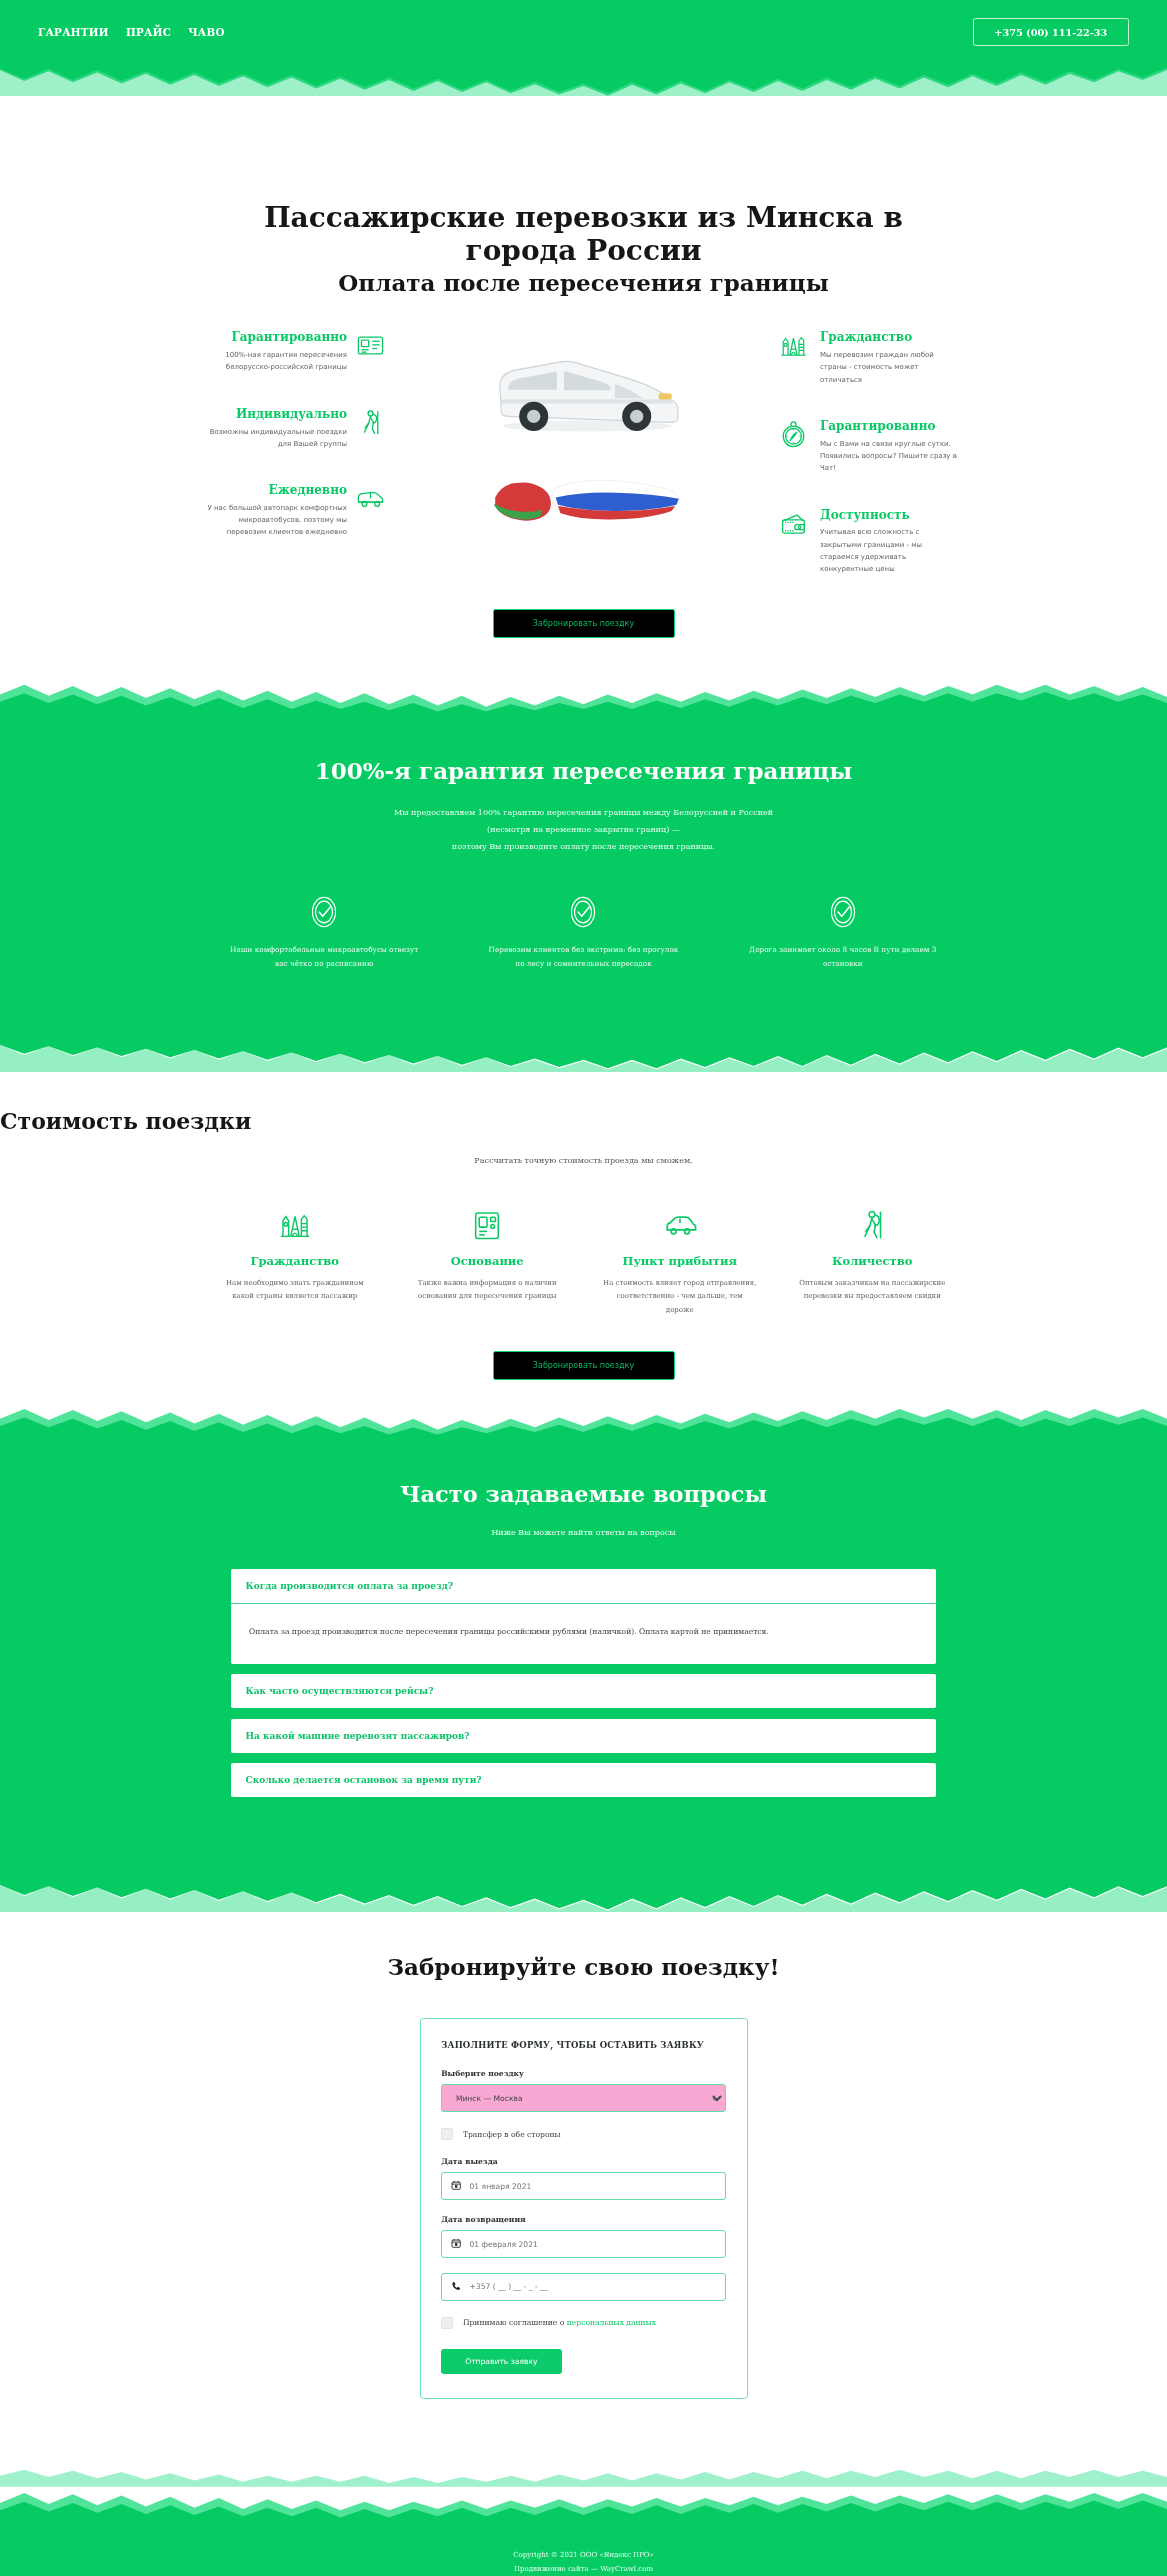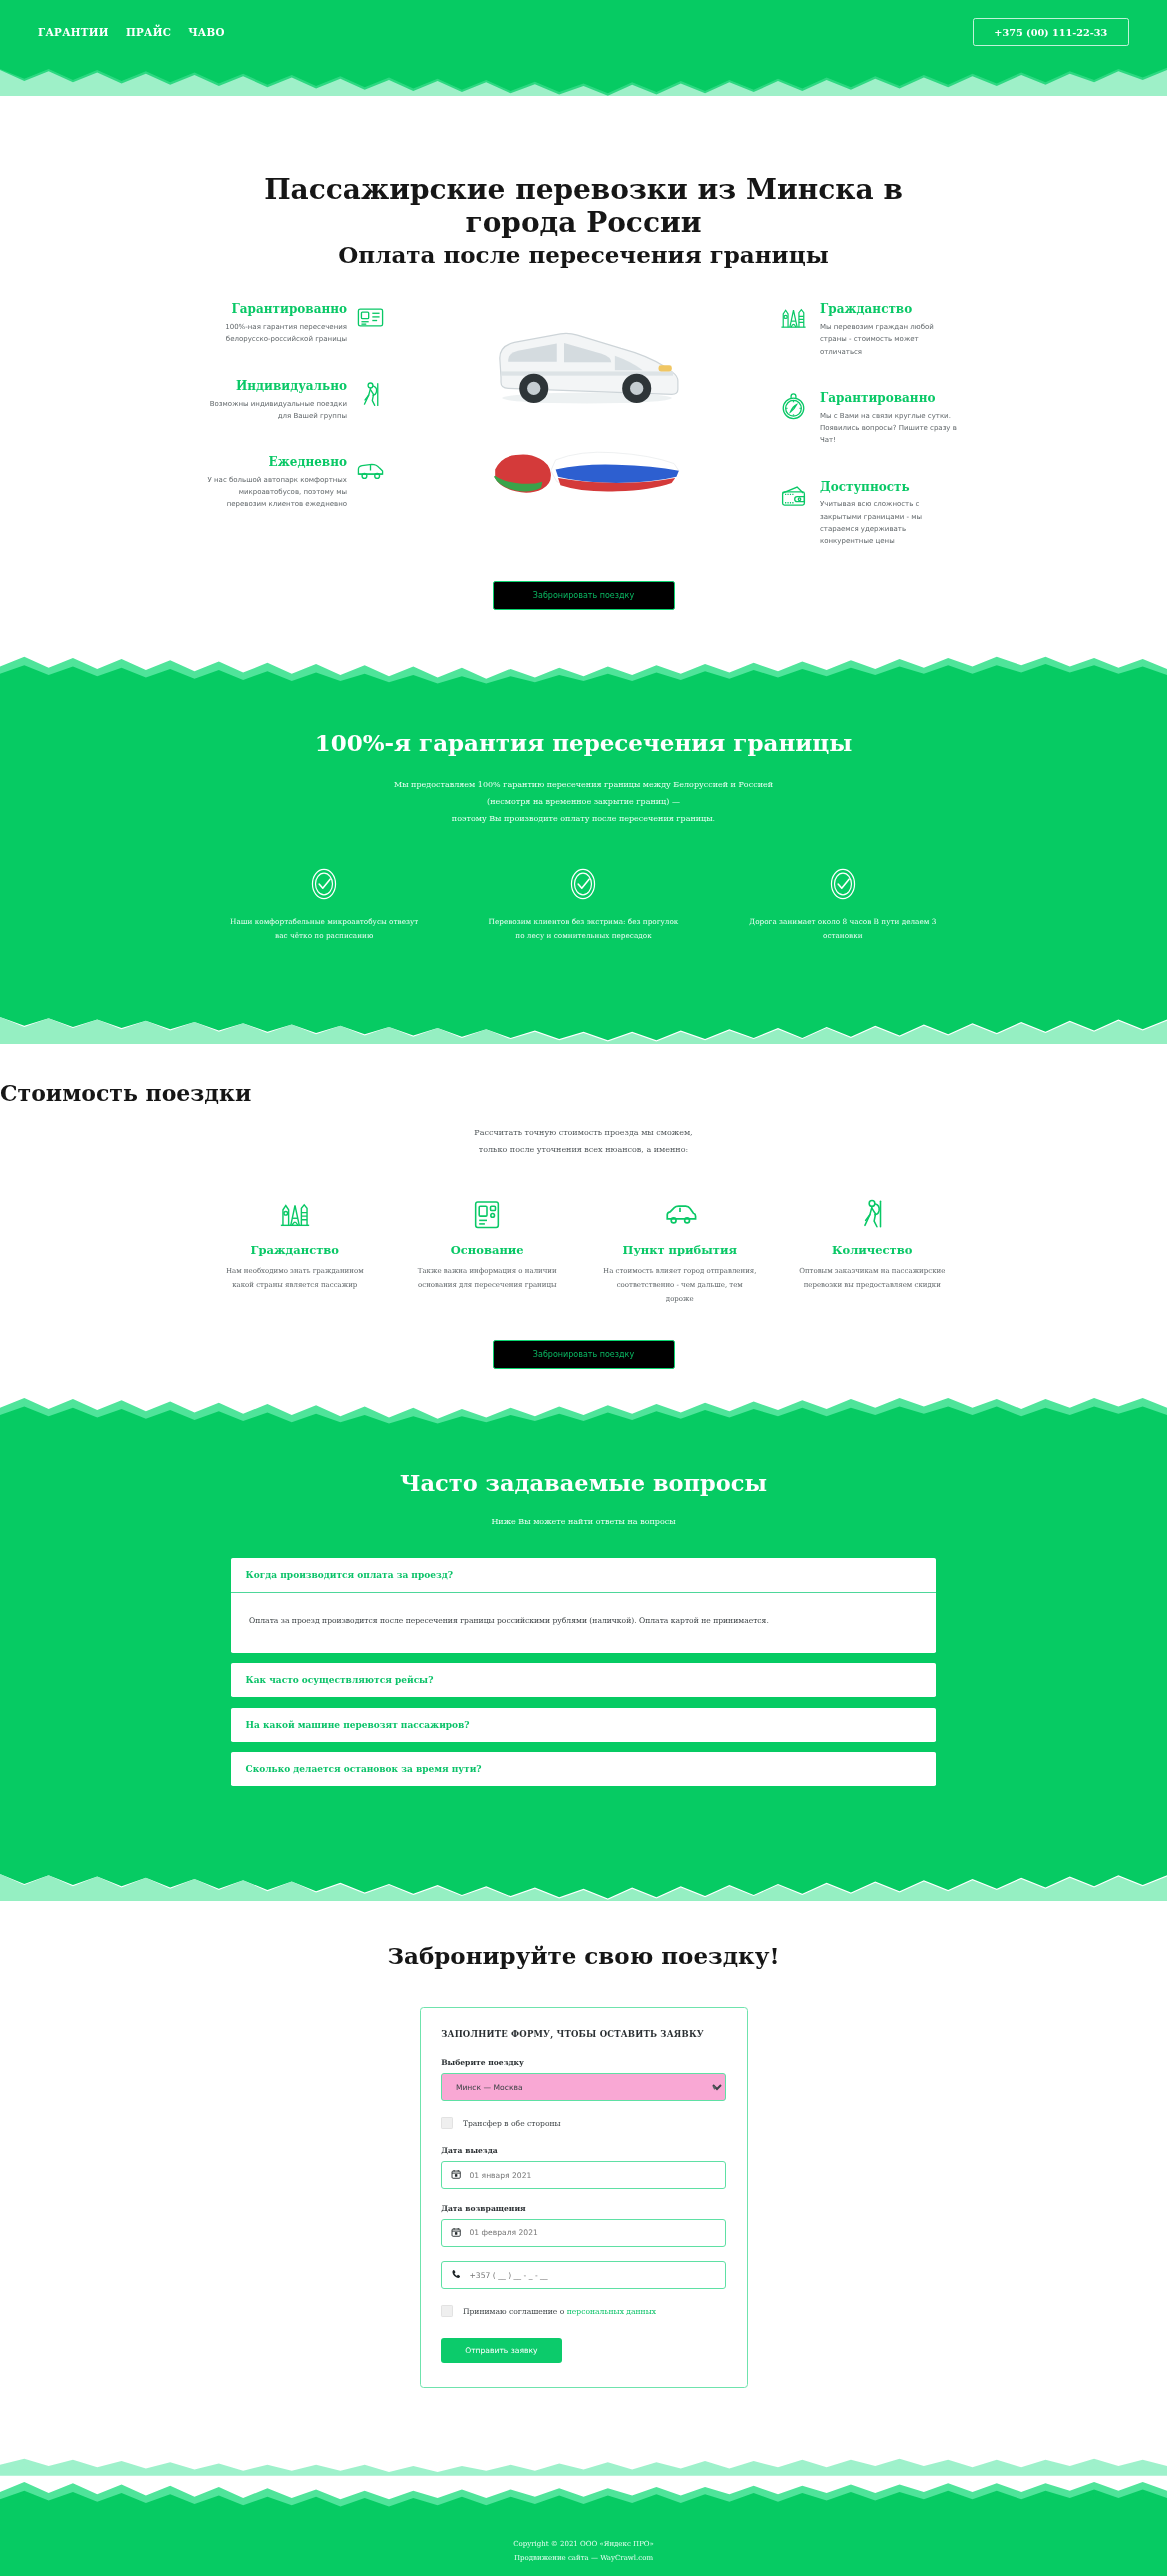--- a/index.html
+++ b/index.html
@@ -46,21 +46,21 @@
     font-weight: bold;
     padding: 7.3px 20.7px;
     background: transparent;
     cursor: pointer;
     white-space: nowrap;
   }
 
   
   .hero {
     background: #ffffff;
-    padding: 77px 0 43px;
+    padding: 105px 0 43px;
     position: relative;
     margin-top: -1.2px;
   }
   .hero h1 {
     text-align: center;
     color: #161616;
     font-family: "DejaVu Serif", "Liberation Serif", serif;
     font-size: 28px;
     line-height: 1.18;
     font-weight: bold;
@@ -554,21 +554,20 @@
 
   <svg class="wave" viewBox="0 0 1920 54" preserveAspectRatio="none">
     <path fill="#06cb63" d="M0,0 L1920,0 L1920,14 L1880,30 L1840,14 L1800,32 L1760,16 L1720,34 L1680,18 L1640,36 L1600,20 L1560,38 L1520,22 L1480,40 L1440,24 L1400,42 L1360,26 L1320,44 L1280,28 L1240,44 L1200,30 L1160,46 L1120,32 L1080,48 L1040,34 L1000,48 L960,34 L920,46 L880,32 L840,44 L800,30 L760,42 L720,28 L680,40 L640,26 L600,38 L560,24 L520,36 L480,22 L440,34 L400,20 L360,32 L320,18 L280,30 L240,16 L200,28 L160,14 L120,26 L80,12 L40,24 L0,10 Z"></path>
     <path fill="#4fe49a" opacity=".6" d="M0,10 L40,26 L80,12 L120,28 L160,14 L200,30 L240,16 L280,32 L320,18 L360,34 L400,20 L440,36 L480,22 L520,38 L560,24 L600,40 L640,26 L680,42 L720,28 L760,44 L800,30 L840,46 L880,34 L920,48 L960,36 L1000,50 L1040,36 L1080,50 L1120,34 L1160,48 L1200,32 L1240,46 L1280,30 L1320,46 L1360,28 L1400,44 L1440,26 L1480,42 L1520,24 L1560,40 L1600,22 L1640,38 L1680,20 L1720,36 L1760,18 L1800,34 L1840,16 L1880,32 L1920,16 L1920,54 L0,54 Z"></path>
   </svg>
 
   <section class="cost-sec">
     <h2 class="sec-title-dark">Стоимость поездки</h2>
     <div class="cost-sub">
       <div>Рассчитать точную стоимость проезда мы сможем,</div>
-      <div>только после уточнения всех нюансов, а именно:</div>
     </div>
 
     <div class="cost-grid">
 
       <div class="cost-card">
         <div class="ic">
           <svg viewBox="0 0 48 48" fill="none" stroke="#09c866" stroke-width="2">
             <path d="M7 40 L7 18 l4 -6 l4 6 l0 22"></path>
               <circle cx="11" cy="23" r="2.6"></circle>
             <path d="M18 40 L24 12 L30 40"></path>

